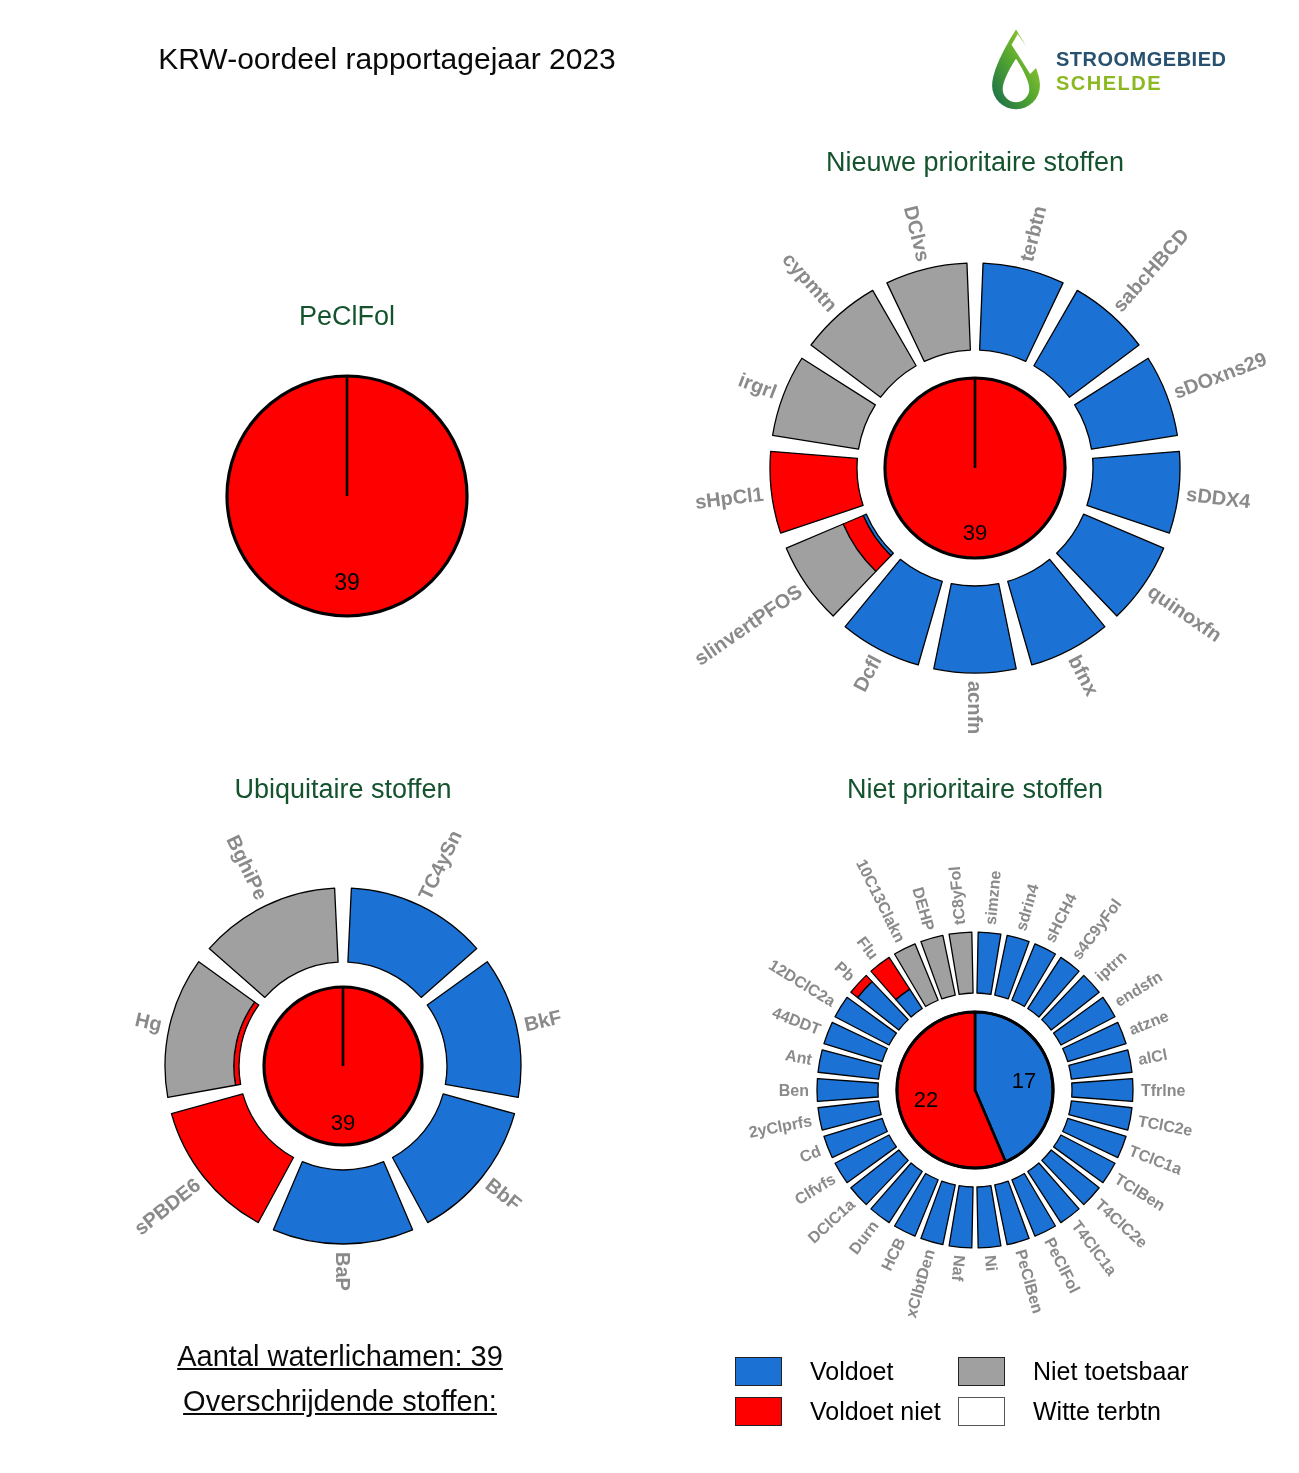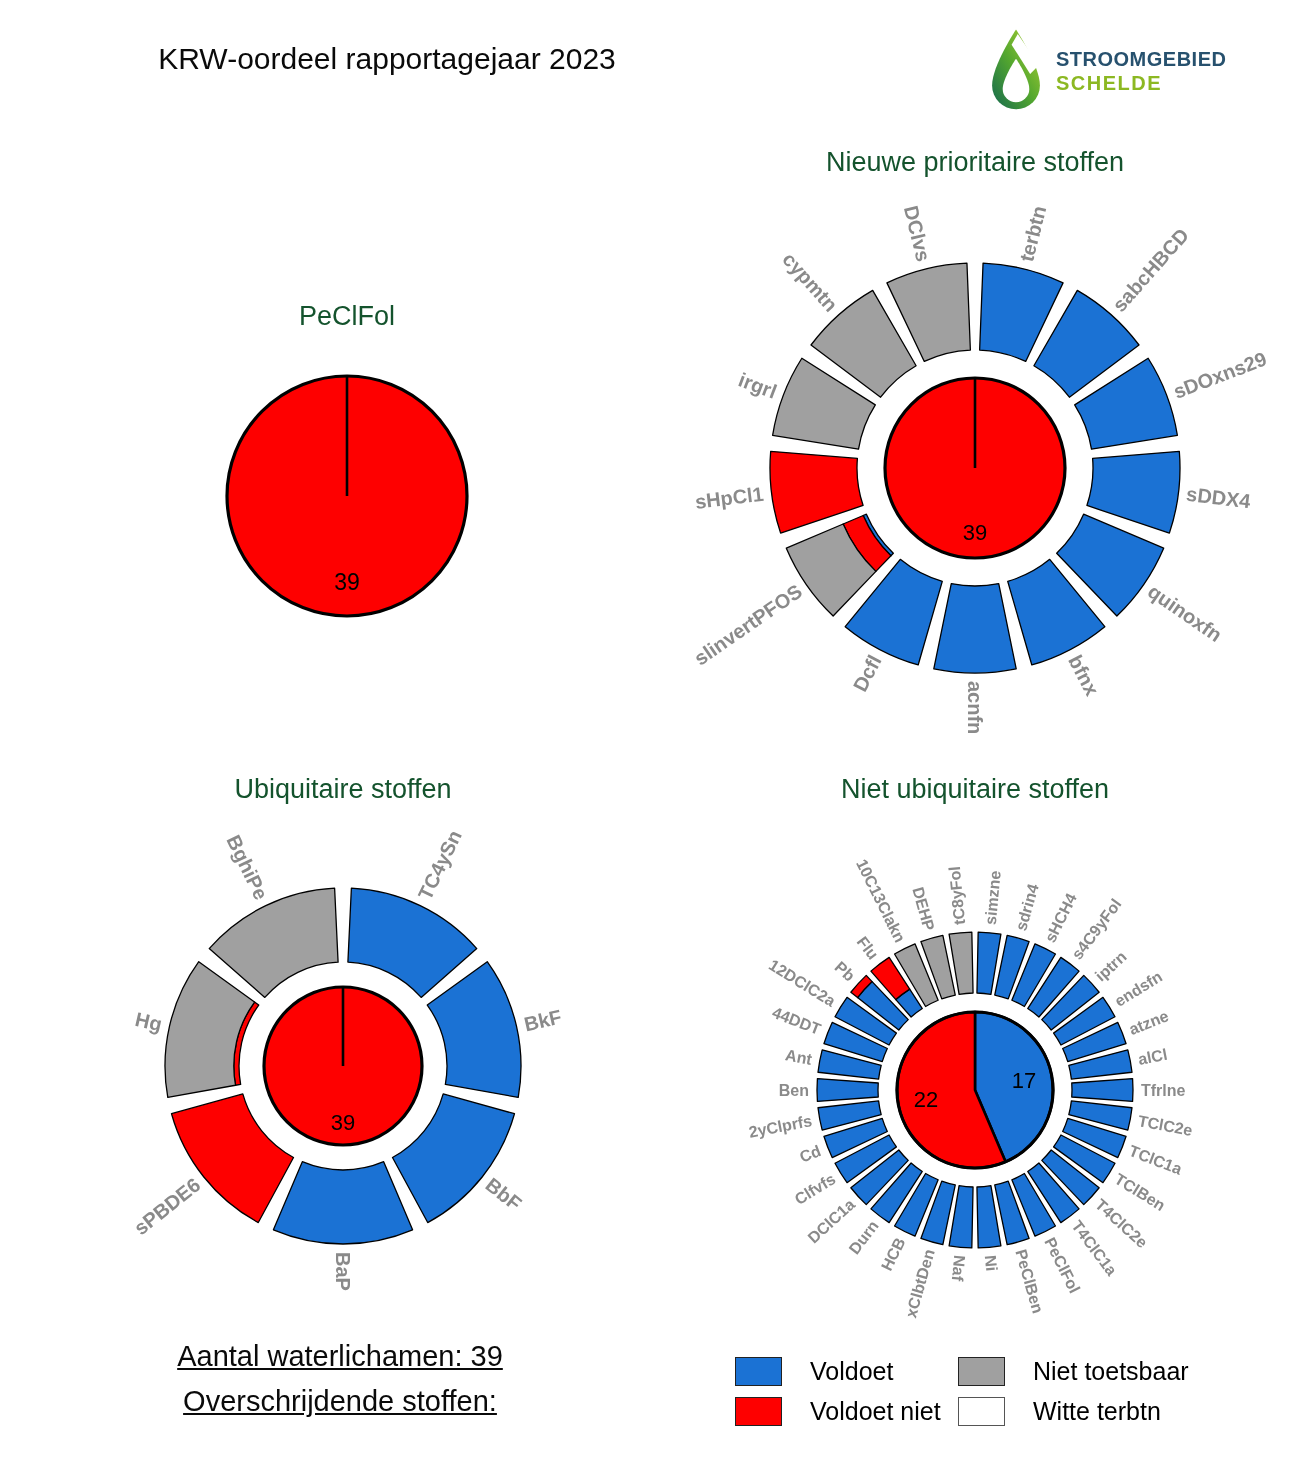--- a/index.html
+++ b/index.html
@@ -177,21 +177,21 @@
       <path d="M975,1090 L975.00,1012.00 A78,78 0 0 1 1005.57,1161.76 Z" fill="#1b72d4" stroke="#000000" stroke-width="2.6" stroke-linejoin="round"></path>
       <text x="1023.91" y="1080.01" text-anchor="middle" dominant-baseline="central" fill="#000" font-size="22" font-family="&quot;Liberation Sans&quot;,sans-serif">17</text>
       <path d="M975,1090 L1005.57,1161.76 A78,78 0 1 1 975.00,1012.00 Z" fill="#fe0000" stroke="#000000" stroke-width="2.6" stroke-linejoin="round"></path>
       <text x="926.09" y="1099.99" text-anchor="middle" dominant-baseline="central" fill="#000" font-size="22" font-family="&quot;Liberation Sans&quot;,sans-serif">22</text>
       <circle cx="975" cy="1090" r="78" fill="none" stroke="#000000" stroke-width="3.2"></circle>
     </svg>
 
   <div class="ctitle t1">PeClFol</div>
   <div class="ctitle t2">Nieuwe prioritaire stoffen</div>
   <div class="ctitle t3">Ubiquitaire stoffen</div>
-  <div class="ctitle t4">Niet ubiquitaire stoffen</div>
+  <div class="ctitle t4">Niet prioritaire stoffen</div>
 
   <div class="footer">
     <div>Aantal waterlichamen: 39</div>
     <div>Overschrijdende stoffen:</div>
   </div>
 
   <div class="legend-item" style="left:735px;top:1356px;">
     <span class="swatch" style="background: rgb(27, 114, 212);"></span>
     <span class="legend-label">Voldoet</span>
   </div>

